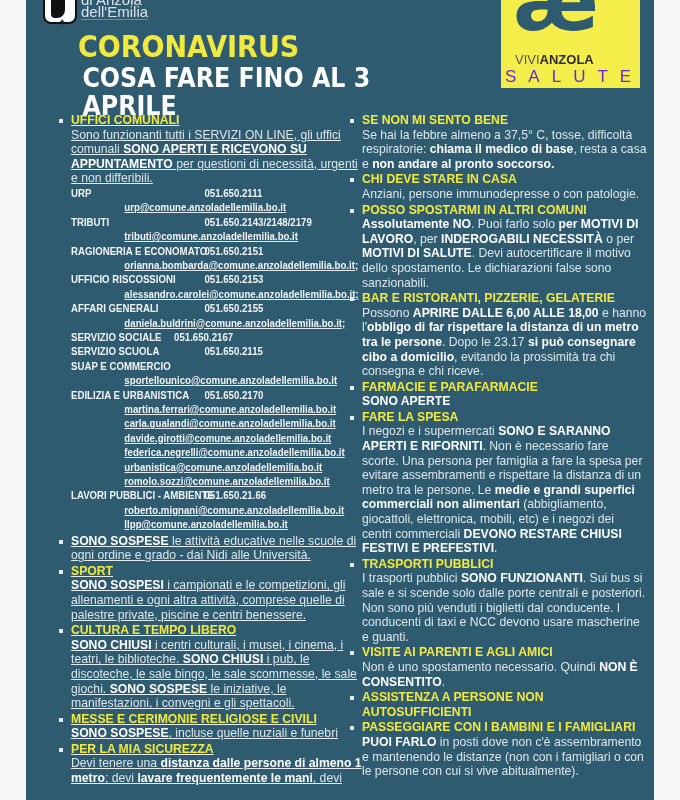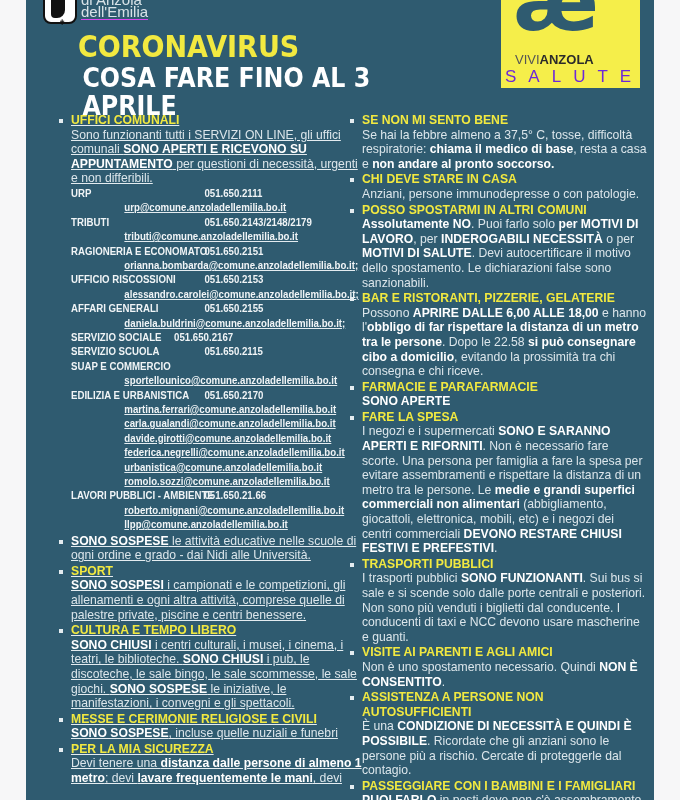--- a/index.html
+++ b/index.html
@@ -200,21 +200,21 @@
 
     <div class="section">
       <span class="bullet"></span>
       <div class="sec-title">POSSO SPOSTARMI IN ALTRI COMUNI</div>
       <div class="sec-body"><b>Assolutamente NO</b><span>. Puoi farlo solo </span><b>per MOTIVI DI LAVORO</b><span>, per </span><b>INDEROGABILI NECESSITÀ</b><span>  o per </span><b>MOTIVI DI SALUTE</b><span>. Devi autocertificare il motivo dello spostamento. Le dichiarazioni false sono sanzionabili.</span></div>
     </div>
 
     <div class="section">
       <span class="bullet"></span>
       <div class="sec-title">BAR E RISTORANTI, PIZZERIE, GELATERIE</div>
-      <div class="sec-body"><span>Possono </span><b>APRIRE DALLE 6,00 ALLE 18,00</b><span> e hanno l'</span><b>obbligo di far rispettare la distanza di un metro tra le persone</b><span>. Dopo le 22.58 </span><b>si può consegnare cibo a domicilio</b><span>, evitando la prossimità tra chi consegna e chi riceve.</span></div>
+      <div class="sec-body"><span>Possono </span><b>APRIRE DALLE 6,00 ALLE 18,00</b><span> e hanno l'</span><b>obbligo di far rispettare la distanza di un metro tra le persone</b><span>. Dopo le 23.17 </span><b>si può consegnare cibo a domicilio</b><span>, evitando la prossimità tra chi consegna e chi riceve.</span></div>
     </div>
 
     <div class="section">
       <span class="bullet"></span>
       <div class="sec-title">FARMACIE E PARAFARMACIE</div>
       <div class="sec-body"><b>SONO APERTE</b></div>
     </div>
 
     <div class="section">
       <span class="bullet"></span>
@@ -230,21 +230,20 @@
 
     <div class="section">
       <span class="bullet"></span>
       <div class="sec-title">VISITE AI PARENTI E AGLI AMICI</div>
       <div class="sec-body"><span>Non è uno spostamento necessario. Quindi </span><b>NON È CONSENTITO</b><span>.</span></div>
     </div>
 
     <div class="section">
       <span class="bullet"></span>
       <div class="sec-title">ASSISTENZA A PERSONE NON AUTOSUFFICIENTI</div>
-      <div class="sec-body"><span>È una </span><b>CONDIZIONE DI NECESSITÀ E QUINDI È POSSIBILE</b><span>. Ricordate che gli anziani sono le persone più a rischio. Cercate di proteggerle dal contagio.</span></div>
     </div>
 
     <div class="section">
       <span class="bullet"></span>
       <div class="sec-title">PASSEGGIARE CON I BAMBINI E I FAMIGLIARI</div>
       <div class="sec-body"><b>PUOI FARLO</b><span> in posti dove non c'è assembramento e mantenendo le distanze (non con i famigliari o con le persone con cui si vive abitualmente).</span></div>
     </div>
   </div>
 </div>
 

